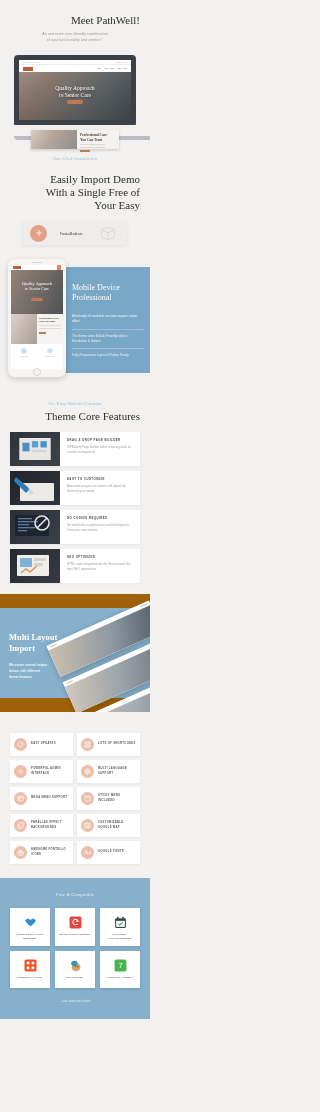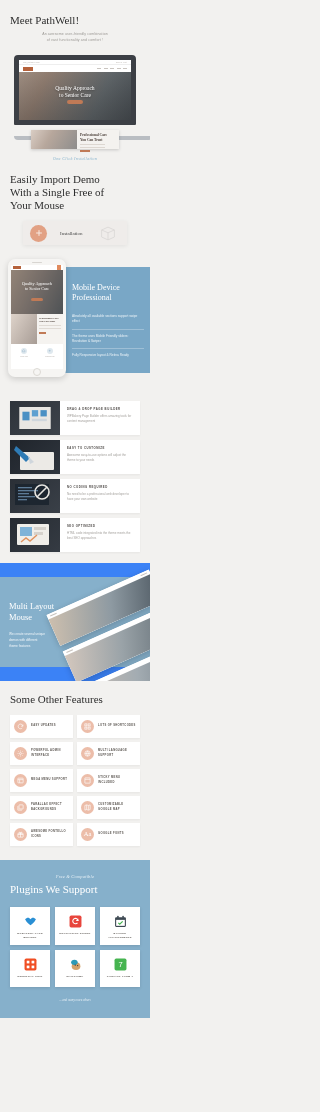--- a/index.html
+++ b/index.html
@@ -16,21 +16,21 @@
     font-style: italic;
     color: #8fb8d0;
     font-size: 4.4px;
     letter-spacing: .25px;
     text-align: center;
   }
   .h-main {
     font-family: "Liberation Serif", serif;
     font-size: 11px;
     color: #2d2d2d;
-    text-align: left;
+    text-align: right;
     line-height: 1.18;
     font-weight: 400;
   }
   .sub-main {
     font-size: 3.5px;
     color: #9b9894;
     text-align: center;
     line-height: 1.75;
     letter-spacing: .15px;
     margin-top: 4px;
@@ -156,21 +156,21 @@
   .feat-img { width: 50px; flex: 0 0 auto; position: relative; overflow:hidden; }
   .fi-1 { background: linear-gradient(135deg,#2e333a,#3d434b); }
   .fi-2 { background: linear-gradient(135deg,#1f242b,#30363e); }
   .fi-3 { background: linear-gradient(135deg,#2a2f36,#3a4048); }
   .fi-4 { background: linear-gradient(135deg,#262b32,#353b43); }
   .feat-body { padding: 6px 6px 6px 7px; }
   .feat-title{ font-size:2.8px; font-weight:700; letter-spacing:.5px; color:#4b4744; text-transform:uppercase; }
   .feat-desc{ font-size:3px; color:#a5a29e; line-height:1.75; margin-top:3px; }
 
   
-  .multi { position:relative; height: 118px; background:#3b82f6; overflow:hidden; }
+  .multi { position:relative; height: 118px; background:#a16207; overflow:hidden;font-weight:bold; }
   .multi-bg { position:absolute; left:0; right:0; top:14px; bottom:14px; background:#86b0cb; }
   .multi-txt { position:absolute; left:9px; top:38px; z-index:3; color:#fff; }
   .multi-title{ font-family:"Liberation Serif",serif; font-size:8.5px; line-height:1.3; }
   .multi-desc{ font-size:3.2px; line-height:1.9; margin-top:8px; color:#f0f6fa; }
   .shots { position:absolute; right:-28px; top:24px; z-index:2; transform: rotate(-24deg); }
   .shot { width: 112px; height: 34px; margin-bottom:6px; display:flex;
     box-shadow: 0 2px 6px rgba(0,0,0,.22); background:#fff; overflow:hidden; }
   .shot-nav{ width:100%; }
   .shot-top{height:5px;background:#fff;display:flex;align-items:center;justify-content:space-between;padding:0 3px;}
   .shot-top i{display:block;width:7px;height:1.4px;background:#c8c3be;font-style:normal;}
@@ -256,21 +256,21 @@
       <div style="height:11px"></div>
       <div class="laptop-base"></div>
     </div>
   </section>
 
   <section class="install">
     <div class="script">One Click Installation</div>
     <h2 class="h-main" style="margin-top:12px">
       <span>Easily Import Demo</span><br>
       <span>With a Single Free of</span><br>
-      <span>Your Mouse</span>
+      <span>Your Easy</span>
     </h2>
 
     <div class="install-card">
       <div class="ic-circle">
         <svg width="8" height="8" viewBox="0 0 24 24" fill="none" stroke="#fff" stroke-width="2">
           <path d="M12 3v6M12 15v6M3 12h6M15 12h6"></path>
             <circle cx="12" cy="12" r="2.5"></circle>
         </svg>
       </div>
       <div class="ic-label">Installation</div>
@@ -339,20 +339,24 @@
       </div>
       <ul class="mob-list">
         <li>Absolutely all available sections support swipe effect</li>
         <li>The theme uses Mobile Friendly sliders: Revolution &amp; Swiper</li>
         <li>Fully Responsive layout &amp; Retina Ready</li>
       </ul>
     </div>
   </section>
 
   <section class="core">
+    <div class="core-head">
+      <div class="script">For Easy Website Creation</div>
+      <h2 class="h-main" style="margin-top:4px">Theme Core Features</h2>
+    </div>
 
     <div class="feat-row">
       <div class="feat-img fi-1">
         <svg style="position:absolute;left:9px;top:6px" width="32" height="22" viewBox="0 0 40 28">
           <rect x="0" y="0" width="40" height="28" fill="#e9e7e3"></rect>
           <rect x="4" y="6" width="9" height="11" fill="#4a90c4"></rect>
           <rect x="16" y="4" width="8" height="8" fill="#5ea0d0"></rect>
           <rect x="27" y="4" width="8" height="8" fill="#4a90c4"></rect>
           <rect x="16" y="15" width="19" height="3" fill="#cfd6dc"></rect>
         </svg>
@@ -440,32 +444,31 @@
           <div class="shot-top">
             
           </div>
           <div class="shot-img"></div>
         </div>
       </div>
     </div>
     <div class="multi-txt">
       <div class="multi-title">
         <span>Multi Layout</span><br>
-        <span>Mouse</span>
+        <span>Import</span>
       </div>
       <div class="multi-desc">
         <span>We create several unique</span><br>
         <span>demos with different</span><br>
         <span>theme features</span>
       </div>
     </div>
   </section>
 
   <section class="other">
-    <h2 class="h-main">Some Other Features</h2>
     <div class="other-grid">
 
       <div class="of-card">
         <div class="of-ico">
           <svg width="7" height="7" viewBox="0 0 24 24" fill="none" stroke="#fff" stroke-width="2.2">
             <path d="M20 11a8 8 0 1 0-2 6"></path>
               <polyline points="20 5 20 11 14 11"></polyline>
           </svg>
         </div>
         <div class="of-lbl">EASY UPDATES</div>
@@ -559,21 +562,20 @@
           <span style="font-family:'Liberation Serif',serif;font-size:6.5px;color:#fff;line-height:1">Aa</span>
         </div>
         <div class="of-lbl">GOOGLE FONTS</div>
       </div>
 
     </div>
   </section>
 
   <section class="plugins">
     <div class="script">Free &amp; Compatible</div>
-    <h2 class="h-main" style="margin-top:4px">Plugins We Support</h2>
 
     <div class="plug-grid">
 
       <div class="plug-card">
         <div class="plug-ico">
           <svg width="13" height="13" viewBox="0 0 24 24" fill="#2a8fd4">
             <path d="M2 8c3-4 8-4 10 0 2-4 7-4 10 0-3 6-7 9-10 11C9 17 5 14 2 8z"></path>
           </svg>
         </div>
         <div class="plug-lbl">WPBAKERY PAGE BUILDER</div>

